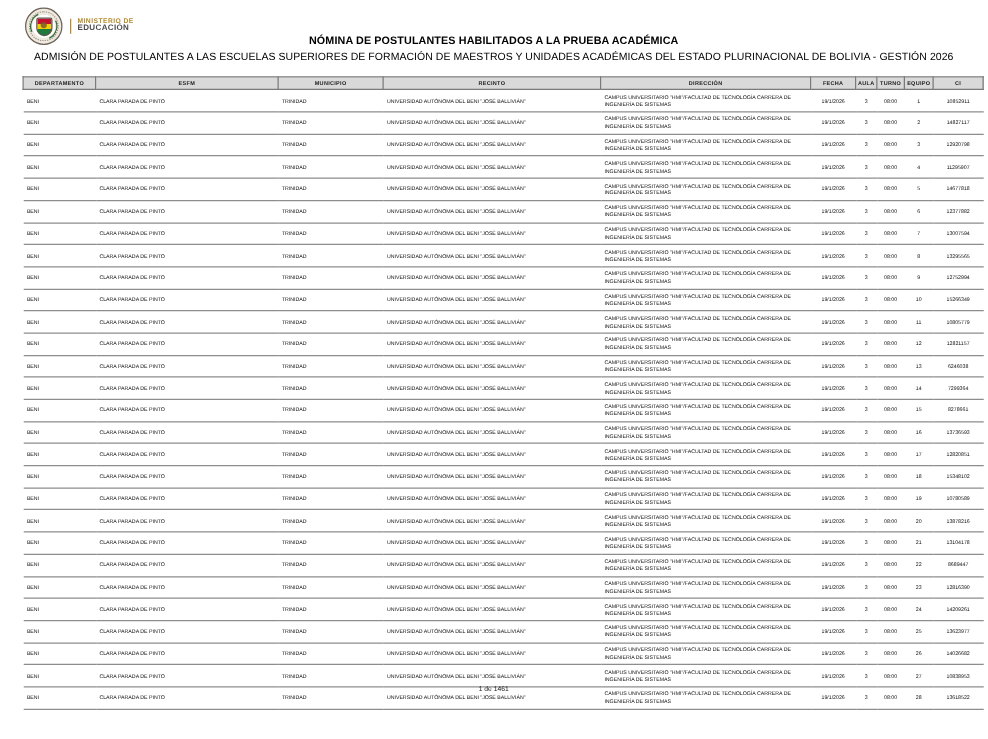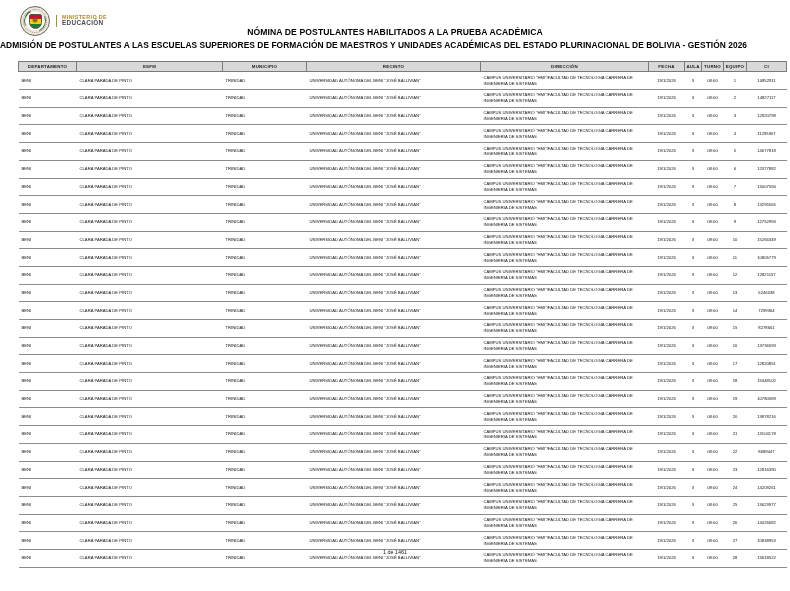--- a/index.html
+++ b/index.html
@@ -95,23 +95,23 @@
   }
   .title1 {
     text-align: center;
     font-size: 8.6px;
     font-weight: bold;
     letter-spacing: .1px;
     margin-top: 23px;
     color: #000;
   }
   .title2 {
-    text-align: left;
+    text-align: center;
     font-size: 8.4px;
-    font-weight: bold;
+    font-weight: normal;
     letter-spacing: .05px;
     margin-top: 3px;
     color: #000;
   }
 
   
   .table-wrap { padding: 3px 18px 0 18px; }
   table.nomina {
     width: 754px;
     border-collapse: collapse;

